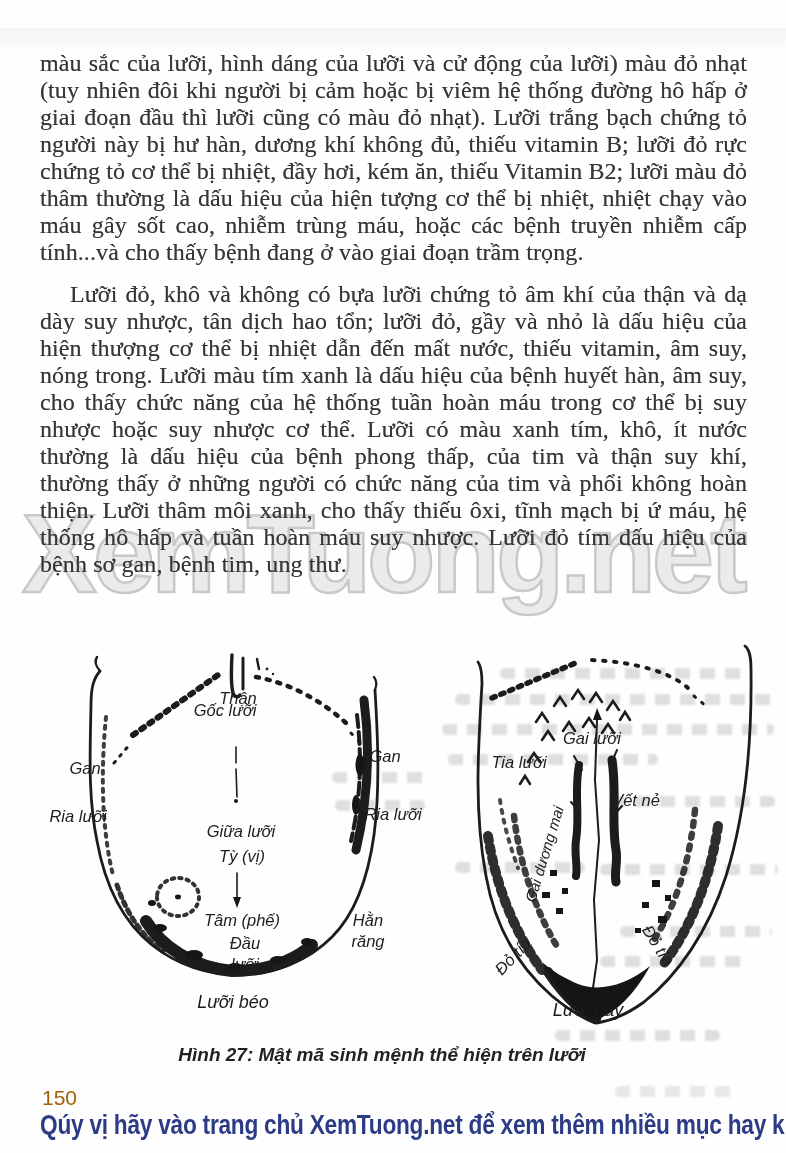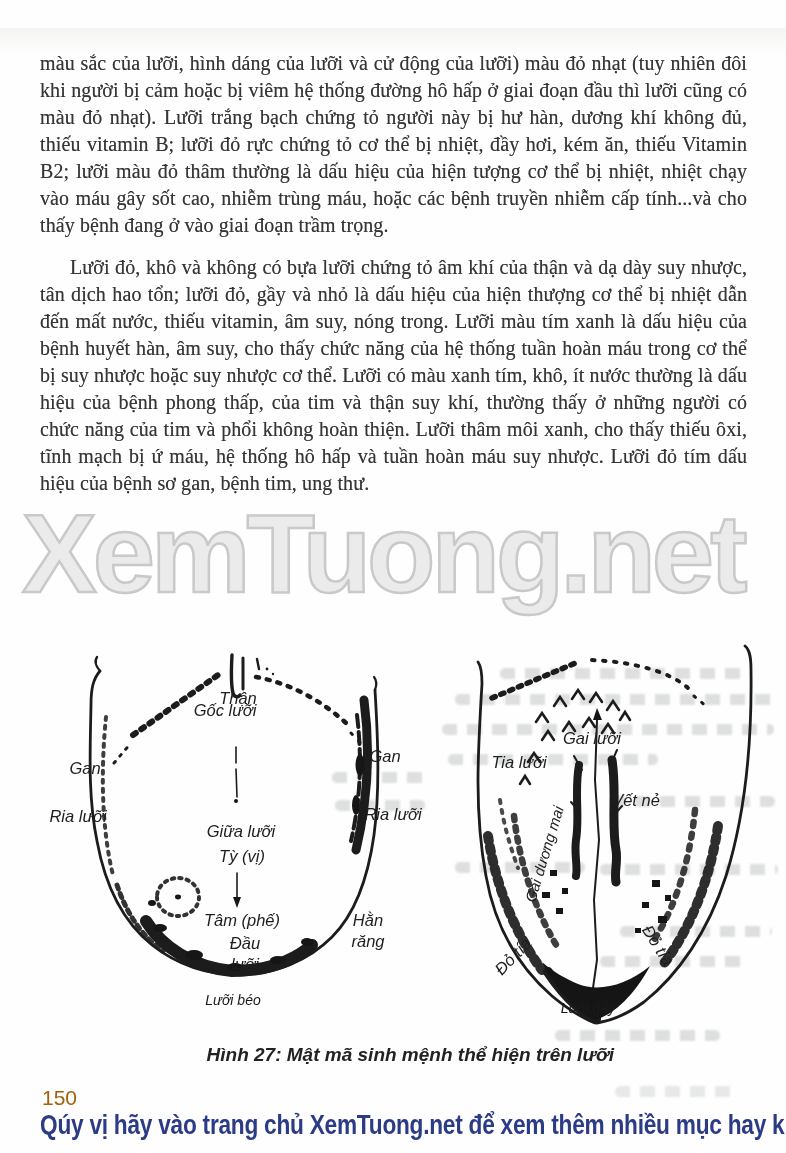--- a/index.html
+++ b/index.html
@@ -6,21 +6,21 @@
   .page{
     position:relative; width:786px; height:1153px; margin:0 auto;
     background:#fefefe; overflow:hidden;
     font-family:"Liberation Serif", serif; color:#333;
   }
   .top-band{position:absolute;left:0;top:28px;width:100%;height:24px;
     background:linear-gradient(#f0f0ed,#fdfdfc);opacity:.75;}
   
   .bodytext{
     position:absolute; left:40px; top:50px; width:707px; z-index:2;
-    font-size:20px; line-height:27px; text-align:justify;
+    font-size:24px; line-height:27px; text-align:justify;
     color:#363636; letter-spacing:.1px;
     text-shadow:0 0 .3px rgba(40,40,40,.55);
   }
   .bodytext p{margin:0;}
   .bodytext p + p{margin-top:15px; text-indent:30px;}
   
   .watermark{
     position:absolute; left:22px; top:498px; z-index:1; white-space:nowrap;
     font-family:Liberation Sans, sans-serif; font-weight:bold;
     font-size:112px; letter-spacing:-4px; line-height:1;
@@ -32,25 +32,25 @@
   .fig-label{
     position:absolute; z-index:4; text-align:center;
     font-family:"Liberation Sans", sans-serif; font-style:italic;
     font-size:16.5px; line-height:1.25; color:#1e1e1e; white-space:nowrap;
   }
   .fig-label.wrap{white-space:normal;}
   .fig-label.rot{transform-origin:center center;}
   .tongue-caption{
     position:absolute; z-index:4; text-align:center;
     font-family:"Liberation Sans", sans-serif; font-style:italic;
-    font-size:14px; color:#1b1b1b; white-space:nowrap;
+    font-size:18px; color:#1b1b1b; white-space:nowrap;
   }
   .fig-caption{
     position:absolute; left:150px; top:1044px; width:464px; z-index:4;
-    text-align:right; font-family:"Liberation Sans", sans-serif;
+    text-align:center; font-family:"Liberation Sans", sans-serif;
     font-style:italic; font-weight:bold; font-size:19px; color:#222;
   }
   
   .bleed{
     position:absolute; z-index:0; height:11px; border-radius:5px;
     background:repeating-linear-gradient(90deg, rgba(145,155,147,.30) 0 15px, rgba(145,155,147,0) 15px 25px);
     filter:blur(1.3px);
   }
   
   .page-number{

